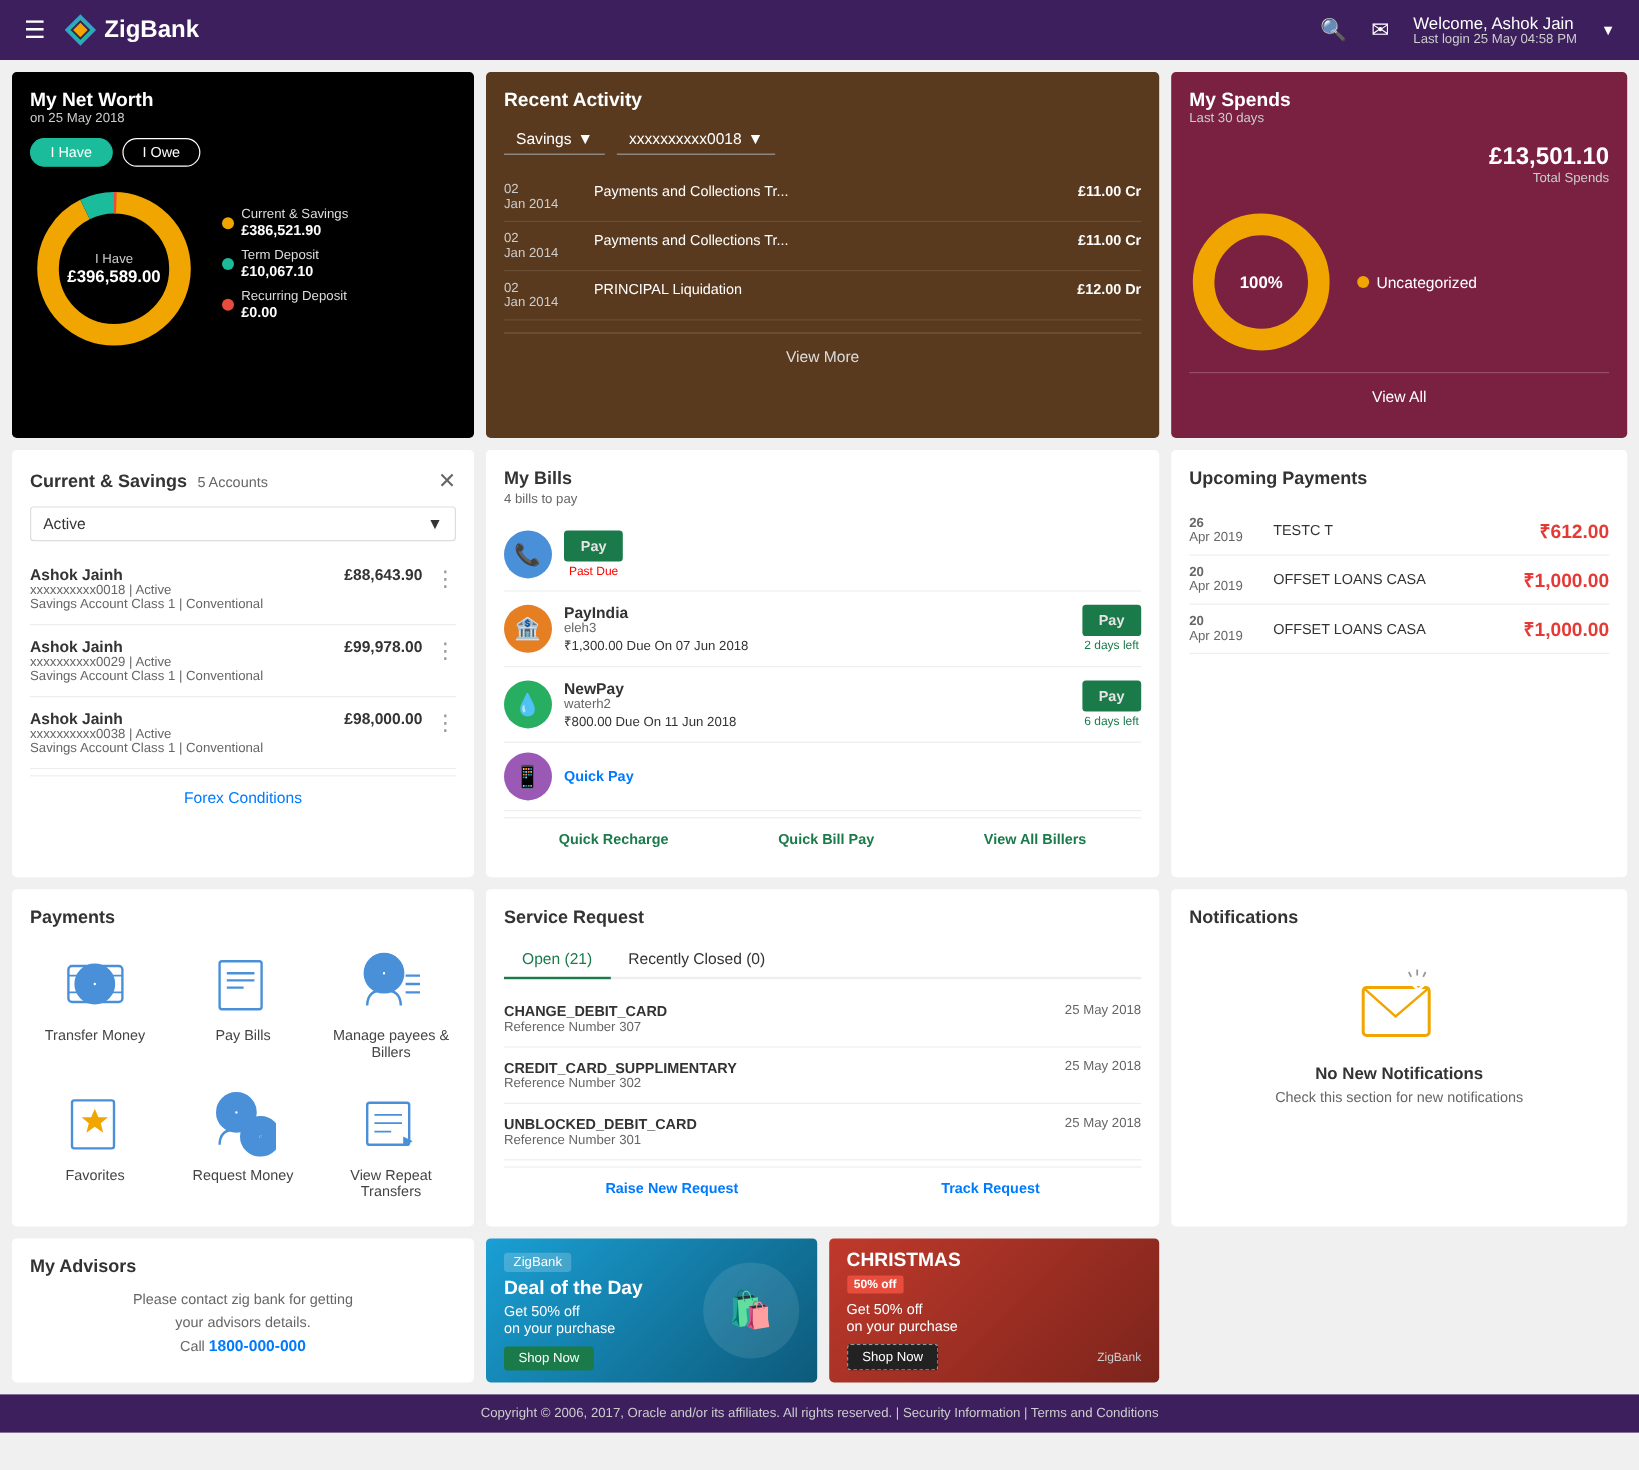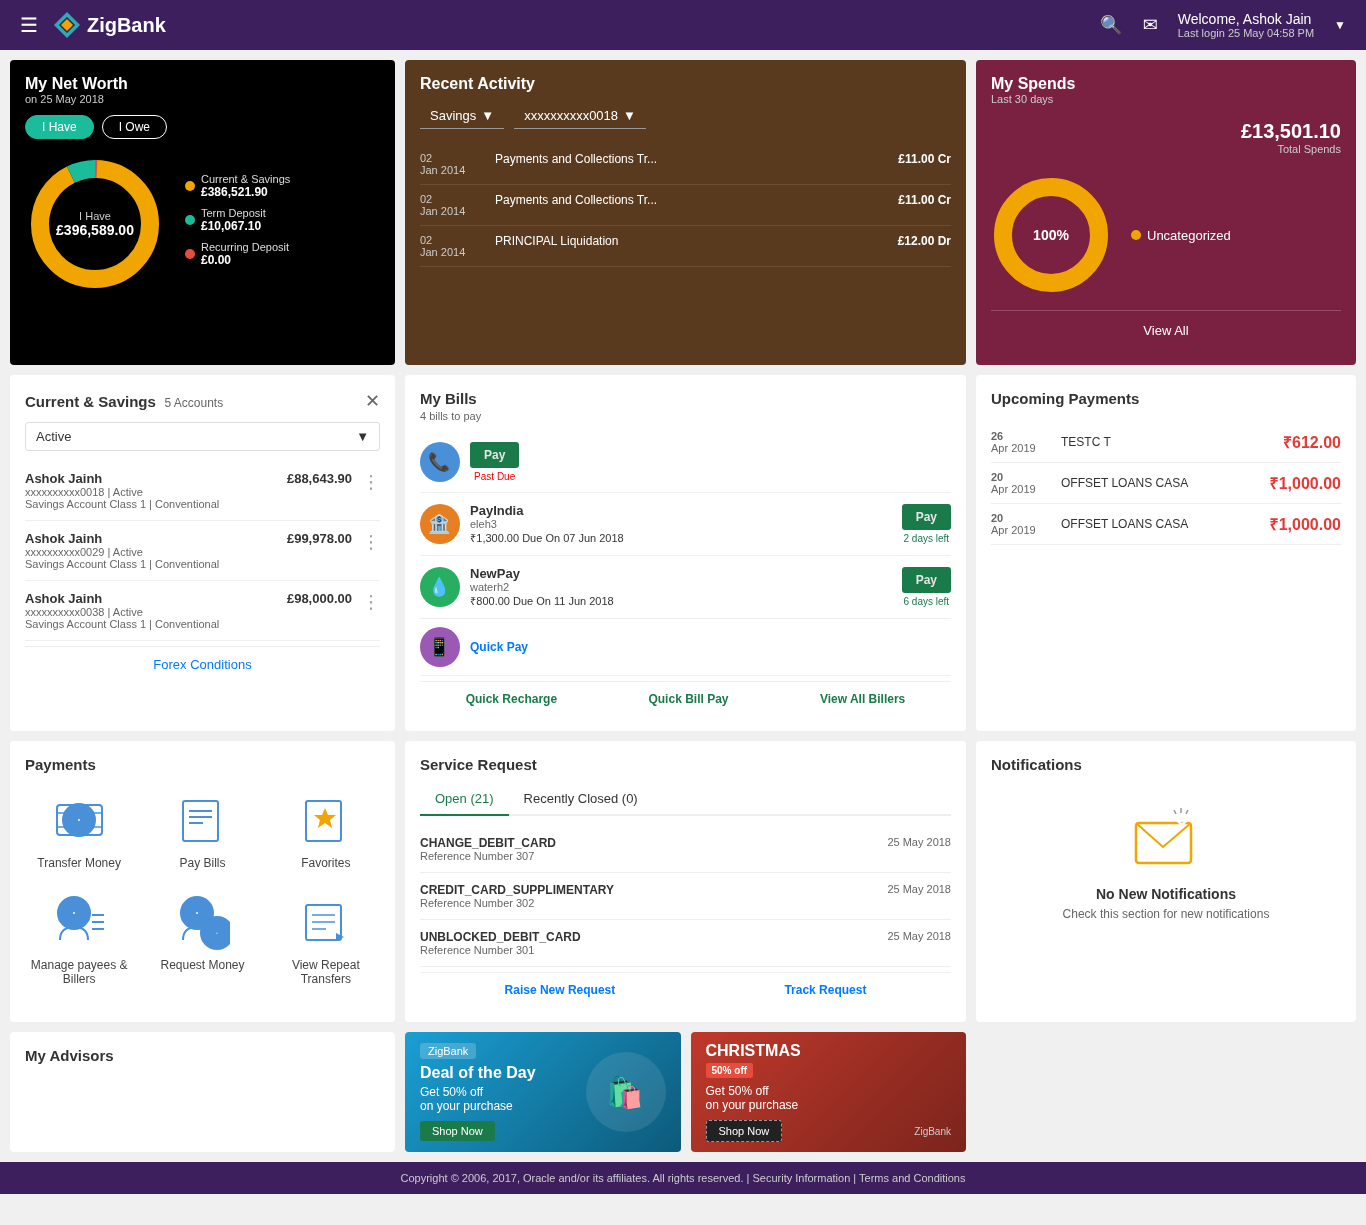--- a/index.html
+++ b/index.html
@@ -234,20 +234,21 @@
     <div class="ra-row">
       <div class="ra-date">02<br>Jan 2014</div>
       <div class="ra-desc">Payments and Collections Tr...</div>
       <div class="ra-amount">£11.00 Cr</div>
     </div>
     <div class="ra-row">
       <div class="ra-date">02<br>Jan 2014</div>
       <div class="ra-desc">PRINCIPAL Liquidation</div>
       <div class="ra-amount">£12.00 Dr</div>
     </div>
+    <div class="ra-view-more">View More</div>
   </div>
 
   <div class="spends-card card">
     <div class="spends-title">My Spends</div>
     <div class="spends-subtitle">Last 30 days</div>
     <div class="spends-total">
       <div class="spends-total-value">£13,501.10</div>
       <div class="spends-total-label">Total Spends</div>
     </div>
     <div class="spends-body">
@@ -410,38 +411,38 @@
             <circle cx="38" cy="40" r="8" fill="#1a7a4a"></circle>
             <text x="34" y="44" fill="white" font-size="12">$</text>
           </svg>
         </div>
         <div class="payment-label">Pay Bills</div>
       </div>
 
       <div class="payment-item">
         <div class="payment-icon">
           <svg width="55" height="55" viewBox="0 0 55 55">
-            <rect x="8" y="8" width="35" height="40" rx="2" fill="none" stroke="#4a90d9" stroke-width="2"></rect>
-            <polygon points="27,15 30,22 38,22 32,27 34,35 27,30 20,35 22,27 16,22 24,22" fill="#f0a500"></polygon>
-          </svg>
-        </div>
-        <div class="payment-label">Favorites</div>
-      </div>
-
-      <div class="payment-item">
-        <div class="payment-icon">
-          <svg width="55" height="55" viewBox="0 0 55 55">
             <circle cx="22" cy="18" r="8" fill="none" stroke="#4a90d9" stroke-width="2"></circle>
             <path d="M8 45 Q8 32 22 32 Q36 32 36 45" fill="none" stroke="#4a90d9" stroke-width="2"></path>
             <line x1="40" y1="20" x2="52" y2="20" stroke="#4a90d9" stroke-width="2"></line>
             <line x1="40" y1="27" x2="52" y2="27" stroke="#4a90d9" stroke-width="2"></line>
             <line x1="40" y1="34" x2="52" y2="34" stroke="#4a90d9" stroke-width="2"></line>
           </svg>
         </div>
         <div class="payment-label">Manage payees &amp; Billers</div>
+      </div>
+
+      <div class="payment-item">
+        <div class="payment-icon">
+          <svg width="55" height="55" viewBox="0 0 55 55">
+            <rect x="8" y="8" width="35" height="40" rx="2" fill="none" stroke="#4a90d9" stroke-width="2"></rect>
+            <polygon points="27,15 30,22 38,22 32,27 34,35 27,30 20,35 22,27 16,22 24,22" fill="#f0a500"></polygon>
+          </svg>
+        </div>
+        <div class="payment-label">Favorites</div>
       </div>
 
       <div class="payment-item">
         <div class="payment-icon">
           <svg width="55" height="55" viewBox="0 0 55 55">
             <circle cx="22" cy="18" r="8" fill="none" stroke="#4a90d9" stroke-width="2"></circle>
             <path d="M8 45 Q8 32 22 32 Q36 32 36 45" fill="none" stroke="#4a90d9" stroke-width="2"></path>
             <circle cx="42" cy="38" r="8" fill="none" stroke="#4a90d9" stroke-width="2"></circle>
             <text x="39" y="42" fill="#4a90d9" font-size="11">$</text>
           </svg>
@@ -513,20 +514,25 @@
       <div class="notif-text">No New Notifications</div>
       <div class="notif-subtext">Check this section for new notifications</div>
     </div>
   </div>
 </div>
 
 <div class="row4" style="margin-top:10px;">
 
   <div class="advisors-card">
     <div class="advisors-title">My Advisors</div>
+    <div class="advisors-text">
+      Please contact zig bank for getting<br>your advisors details.<br>
+      <span>Call </span>
+      <span class="advisors-phone">1800-000-000</span>
+    </div>
   </div>
 
   <div style="display:flex;gap:10px;">
 
     <div style="flex:1;border-radius:4px;overflow:hidden;height:120px;background:linear-gradient(135deg,#1a9fd4,#0d5a7a);color:white;padding:15px;display:flex;align-items:center;">
       <div style="flex:1;">
         <div style="font-size:11px;background:rgba(255,255,255,0.2);display:inline-block;padding:2px 8px;border-radius:3px;margin-bottom:5px;">ZigBank</div>
         <div style="font-size:16px;font-weight:bold;">Deal of the Day</div>
         <div style="font-size:12px;margin:3px 0;">Get 50% off<br>on your purchase</div>
         <button style="background:#1a7a4a;color:white;border:none;padding:4px 12px;border-radius:3px;font-size:11px;cursor:pointer;margin-top:5px;">Shop Now</button>

